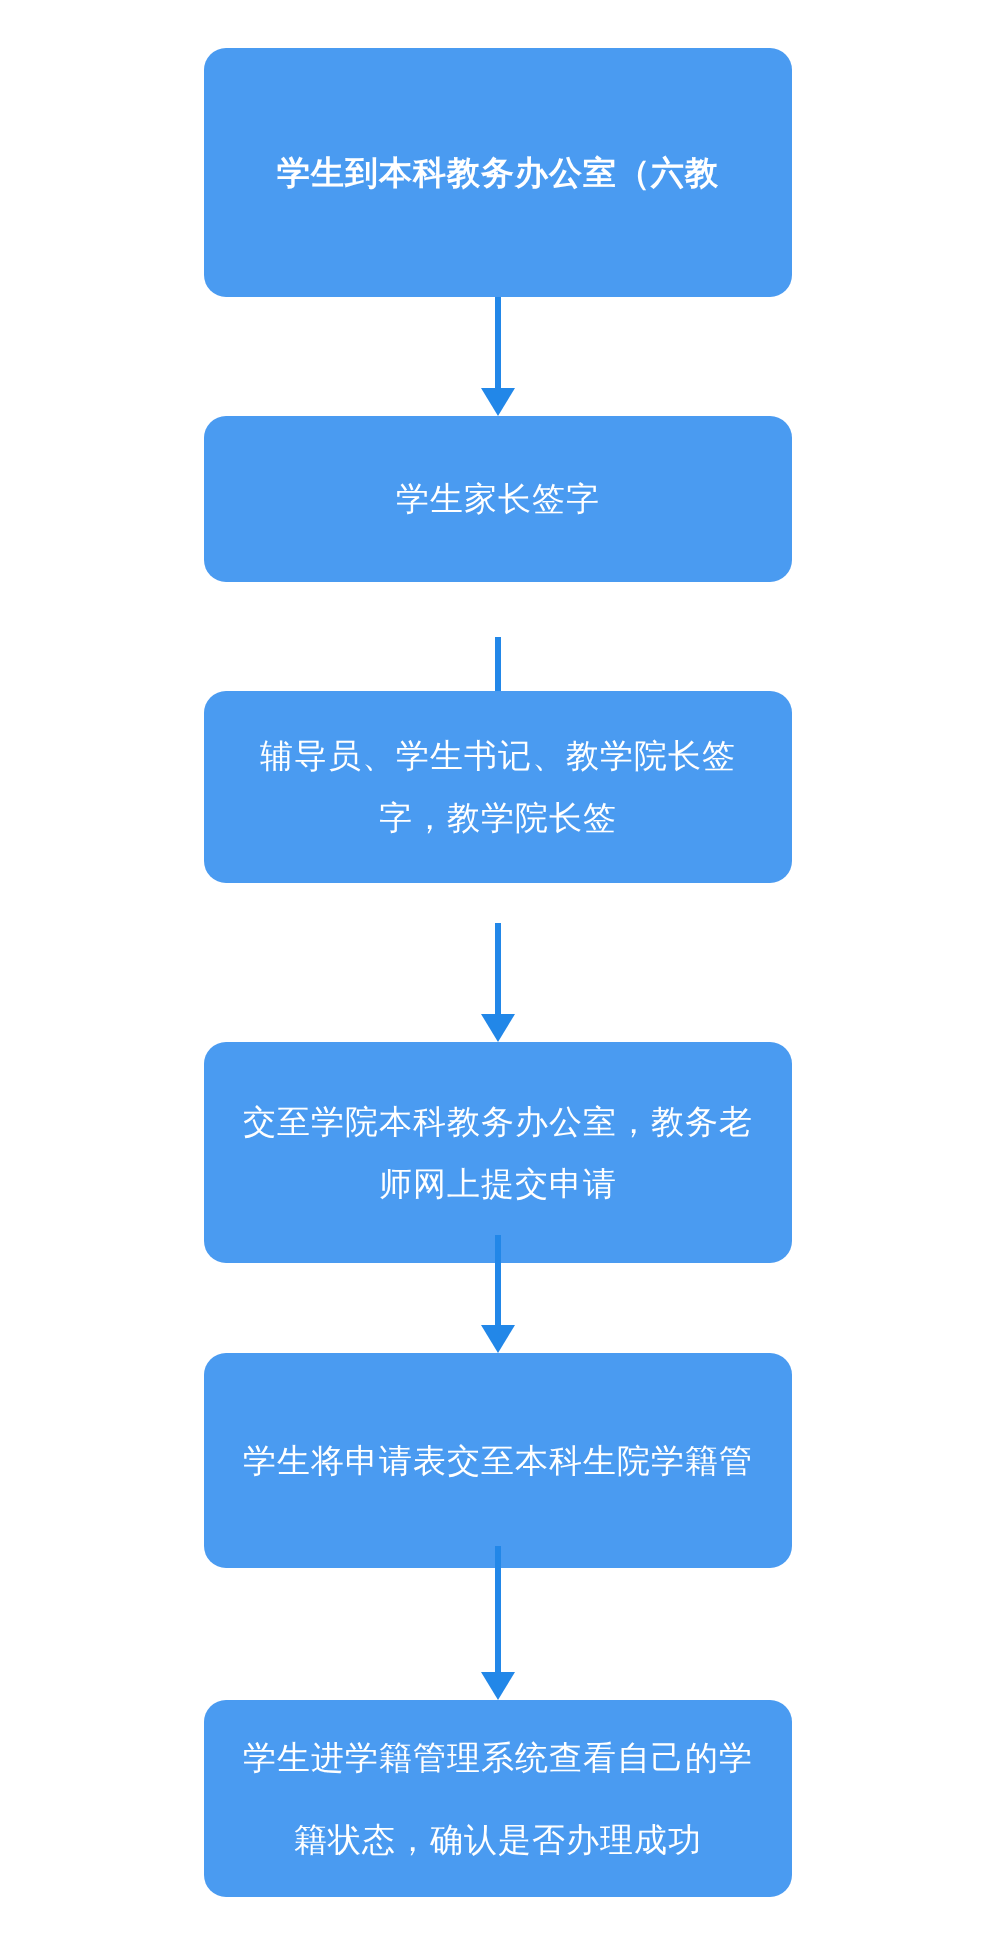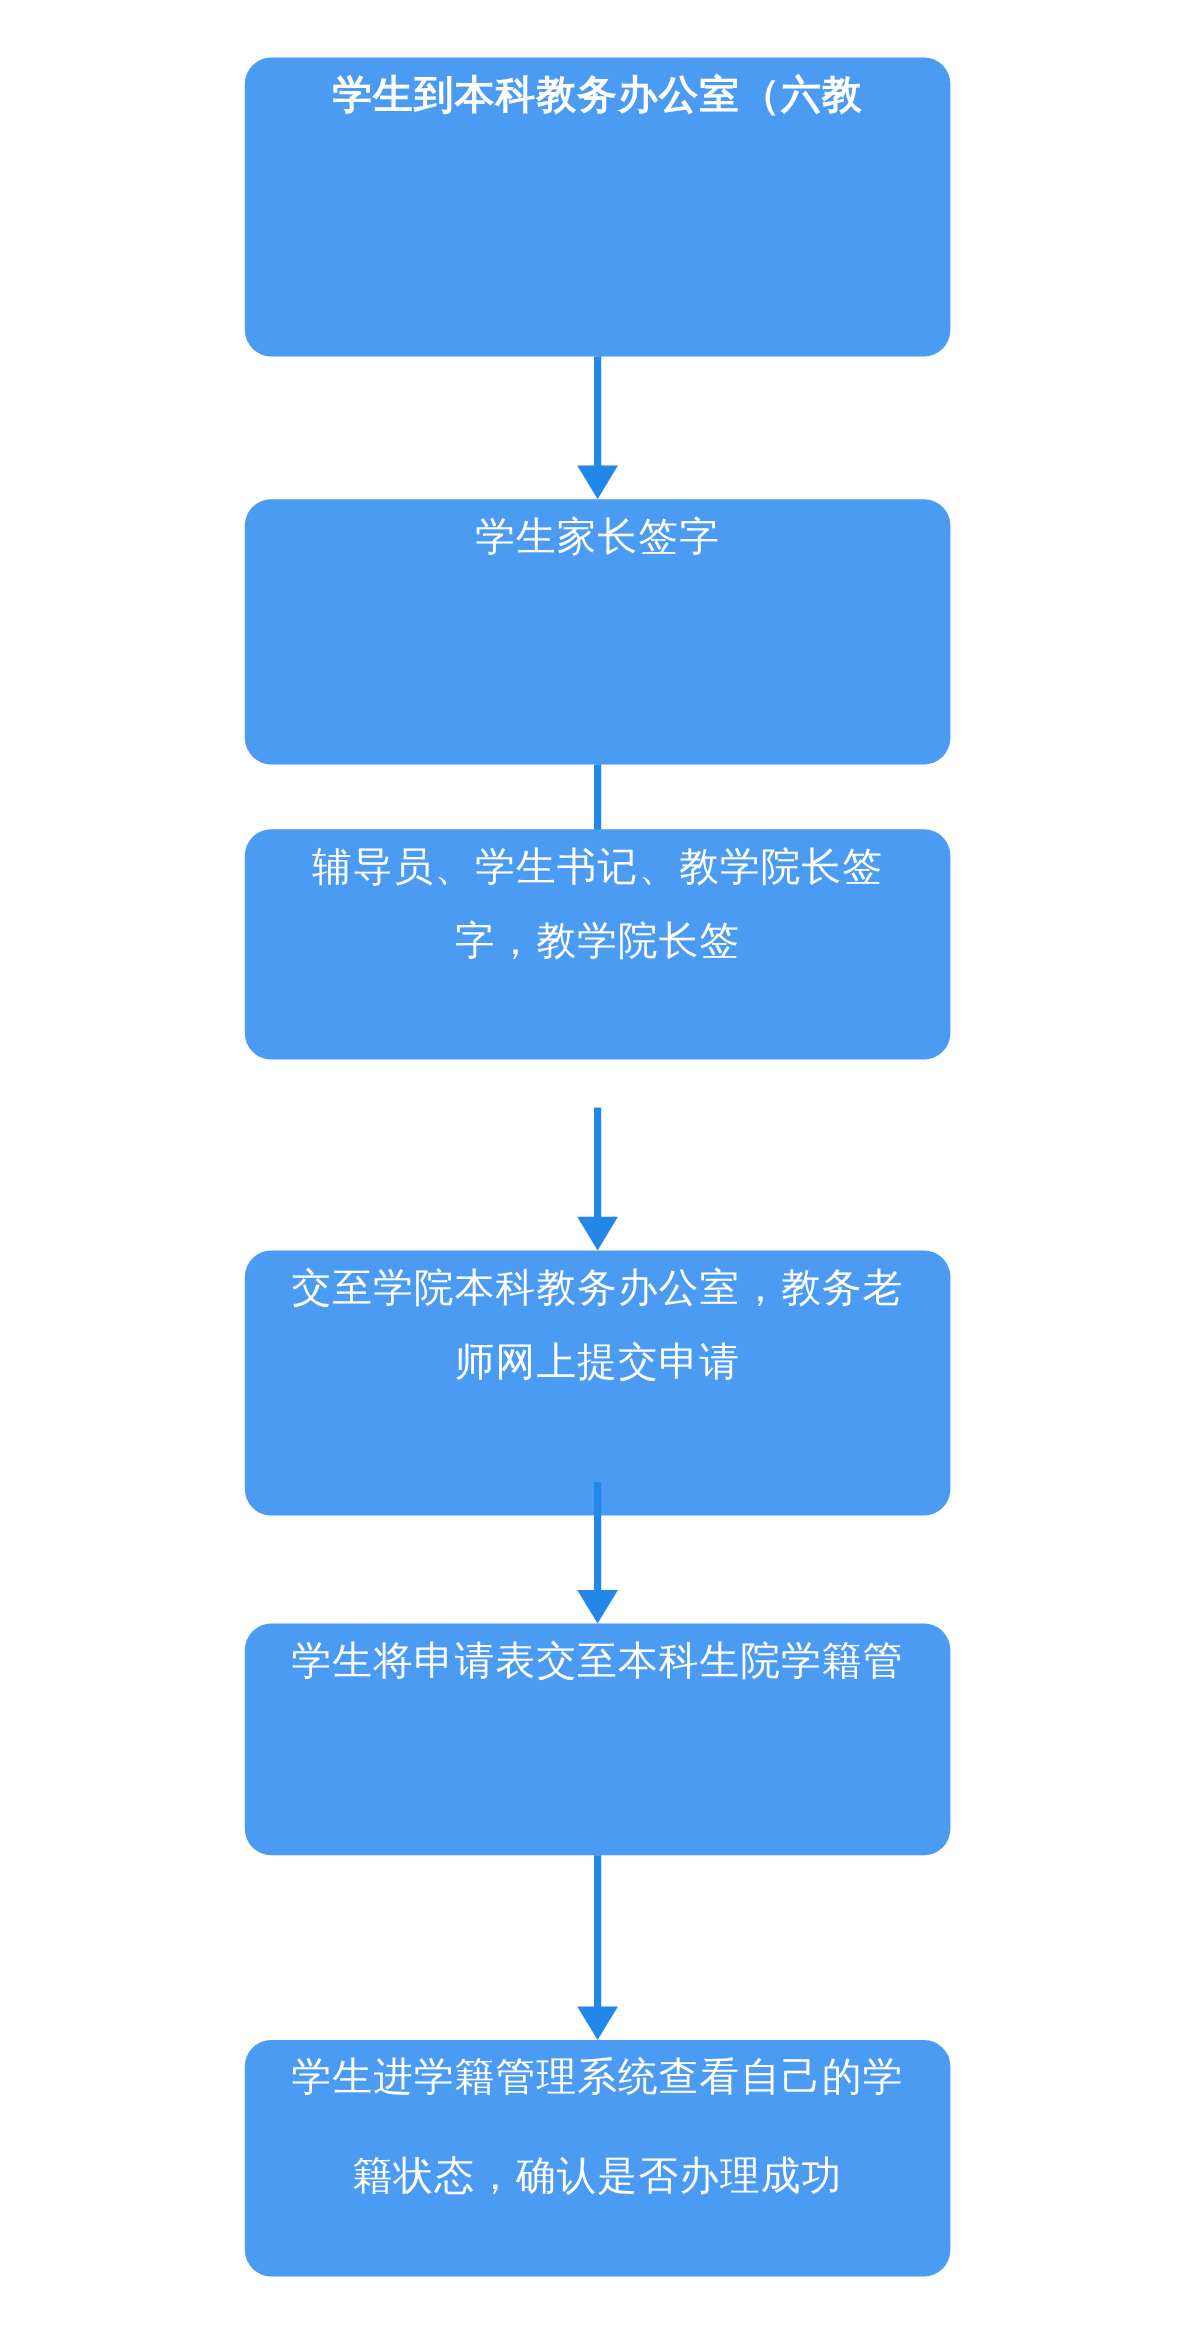--- a/index.html
+++ b/index.html
@@ -22,33 +22,33 @@
   .flow-box{
     position:absolute;
     left:204px;
     width:588px;
     background:var(--box-fill);
     border-radius:22px;
     color:var(--text);
     display:flex;
     flex-direction:column;
     align-items:center;
-    justify-content:flex-start;
+    justify-content:center;
     text-align:center;
     font-size:33px;
     line-height:62px;
     font-weight:400;
     letter-spacing:1px;
   }
   .flow-box--bold{font-weight:700;}
   .box-1{top:48px;height:249px;}
-  .box-2{top:416px;height:221px;}
+  .box-2{top:416px;height:166px;}
   .box-3{top:691px;height:192px;}
   .box-4{top:1042px;height:221px;}
-  .box-5{top:1353px;height:193px;}
+  .box-5{top:1353px;height:215px;}
   .box-6{top:1700px;height:197px;gap:20px;}
   .arrow-stem{
     position:absolute;
     left:495px;
     width:6px;
     background:var(--arrow);
   }
   .stem-1{top:297px;height:94px;}
   .stem-2{top:637px;height:69px;}
   .stem-3{top:923px;height:94px;}

